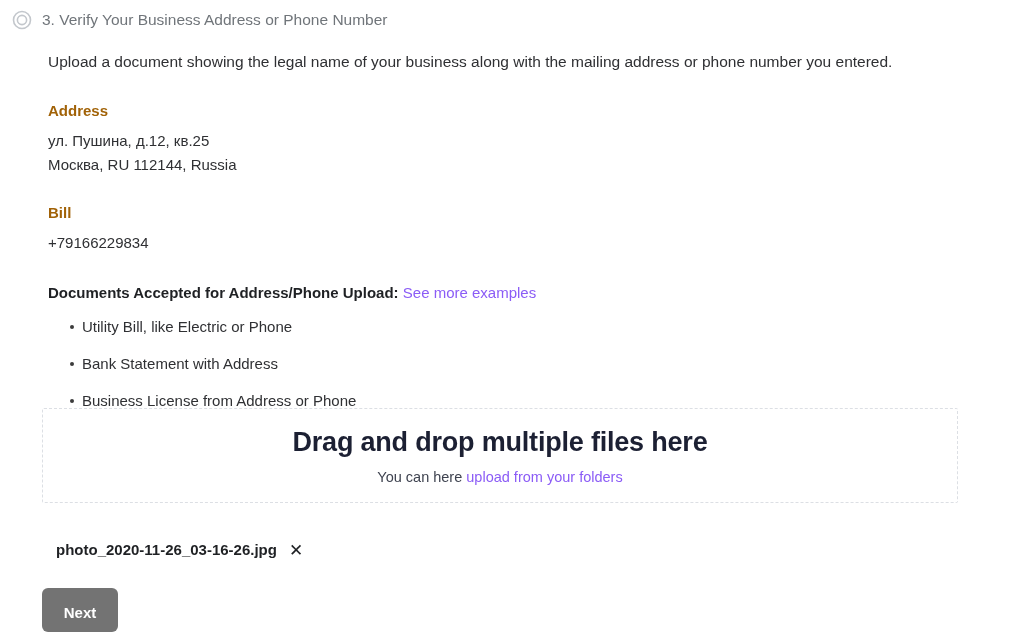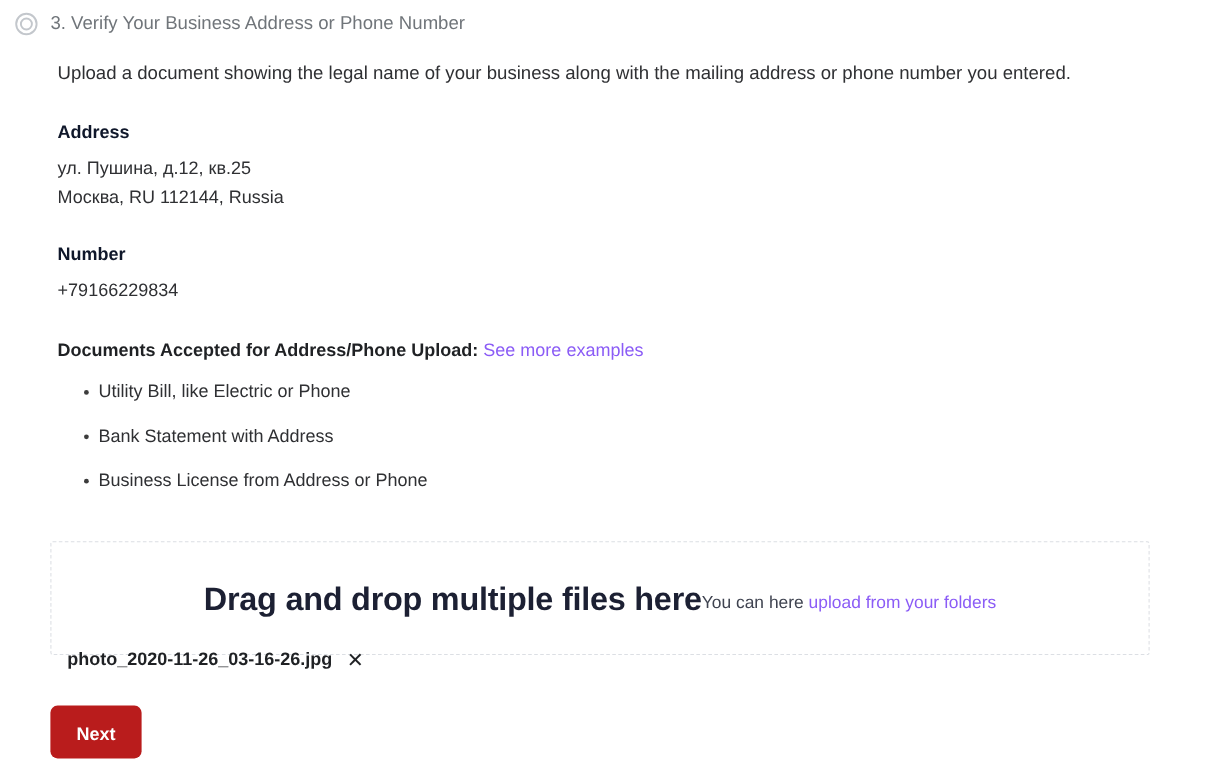--- a/index.html
+++ b/index.html
@@ -56,21 +56,21 @@
     font-size: 15.5px;
     line-height: 24.5px;
     color: #2f3033;
     margin: 0;
     max-width: 880px;
   }
 
   .field-label {
     font-size: 15px;
     font-weight: bold;
-    color: #0f172a;
+    color: #a16207;
     margin: 26px 0 0 0;
     line-height: 20px;
   }
   .field-value {
     font-size: 15px;
     line-height: 24px;
     color: #2f3033;
     margin: 8px 0 0 0;
   }
   .field-value .line { display: block; }
@@ -110,28 +110,28 @@
     width: 4px;
     height: 4px;
     border-radius: 50%;
     background: #3c3c3c;
   }
 
   
   .dropzone {
     position: absolute;
     left: 42px;
-    top: 451px;
+    top: 408px;
     width: 916px;
     height: 95px;
     box-sizing: border-box;
     border: 1.5px dashed #dcdfe4;
     border-radius: 2px;
     display: flex;
-    flex-direction: row;
+    flex-direction: column;
     align-items: center;
     justify-content: center;
     background: #ffffff;
     cursor: pointer;
     text-align: right;
   }
   .dropzone-title {
     font-size: 27px;
     font-weight: bold;
     color: #1c2033;
@@ -171,21 +171,21 @@
 
   
   .next-button {
     position: absolute;
     left: 42px;
     top: 588px;
     width: 76px;
     height: 44px;
     border: none;
     border-radius: 6px;
-    background: #b91c1c;
+    background: #737373;
     color: #ffffff;
     font-family: "Liberation Sans", sans-serif;
     font-size: 15px;
     font-weight: bold;
     cursor: pointer;
     padding: 16px;
   }
 </style>
 </head>
 <body>
@@ -203,21 +203,21 @@
   <div class="content">
 
     <p class="intro">Upload a document showing the legal name of your business along with the mailing address or phone number you entered.</p>
 
     <div class="field-label">Address</div>
     <div class="field-value">
       <span class="line">ул. Пушина, д.12, кв.25</span>
       <span class="line">Москва, RU 112144, Russia</span>
     </div>
 
-    <div class="field-label">Number</div>
+    <div class="field-label">Bill</div>
     <div class="field-value">+79166229834</div>
 
     <div class="docs-line">
       <span class="docs-strong">Documents Accepted for Address/Phone Upload:</span>
       <a class="link">See more examples</a>
     </div>
 
     <ul class="docs-list">
       <li>Utility Bill, like Electric or Phone</li>
       <li>Bank Statement with Address</li>

